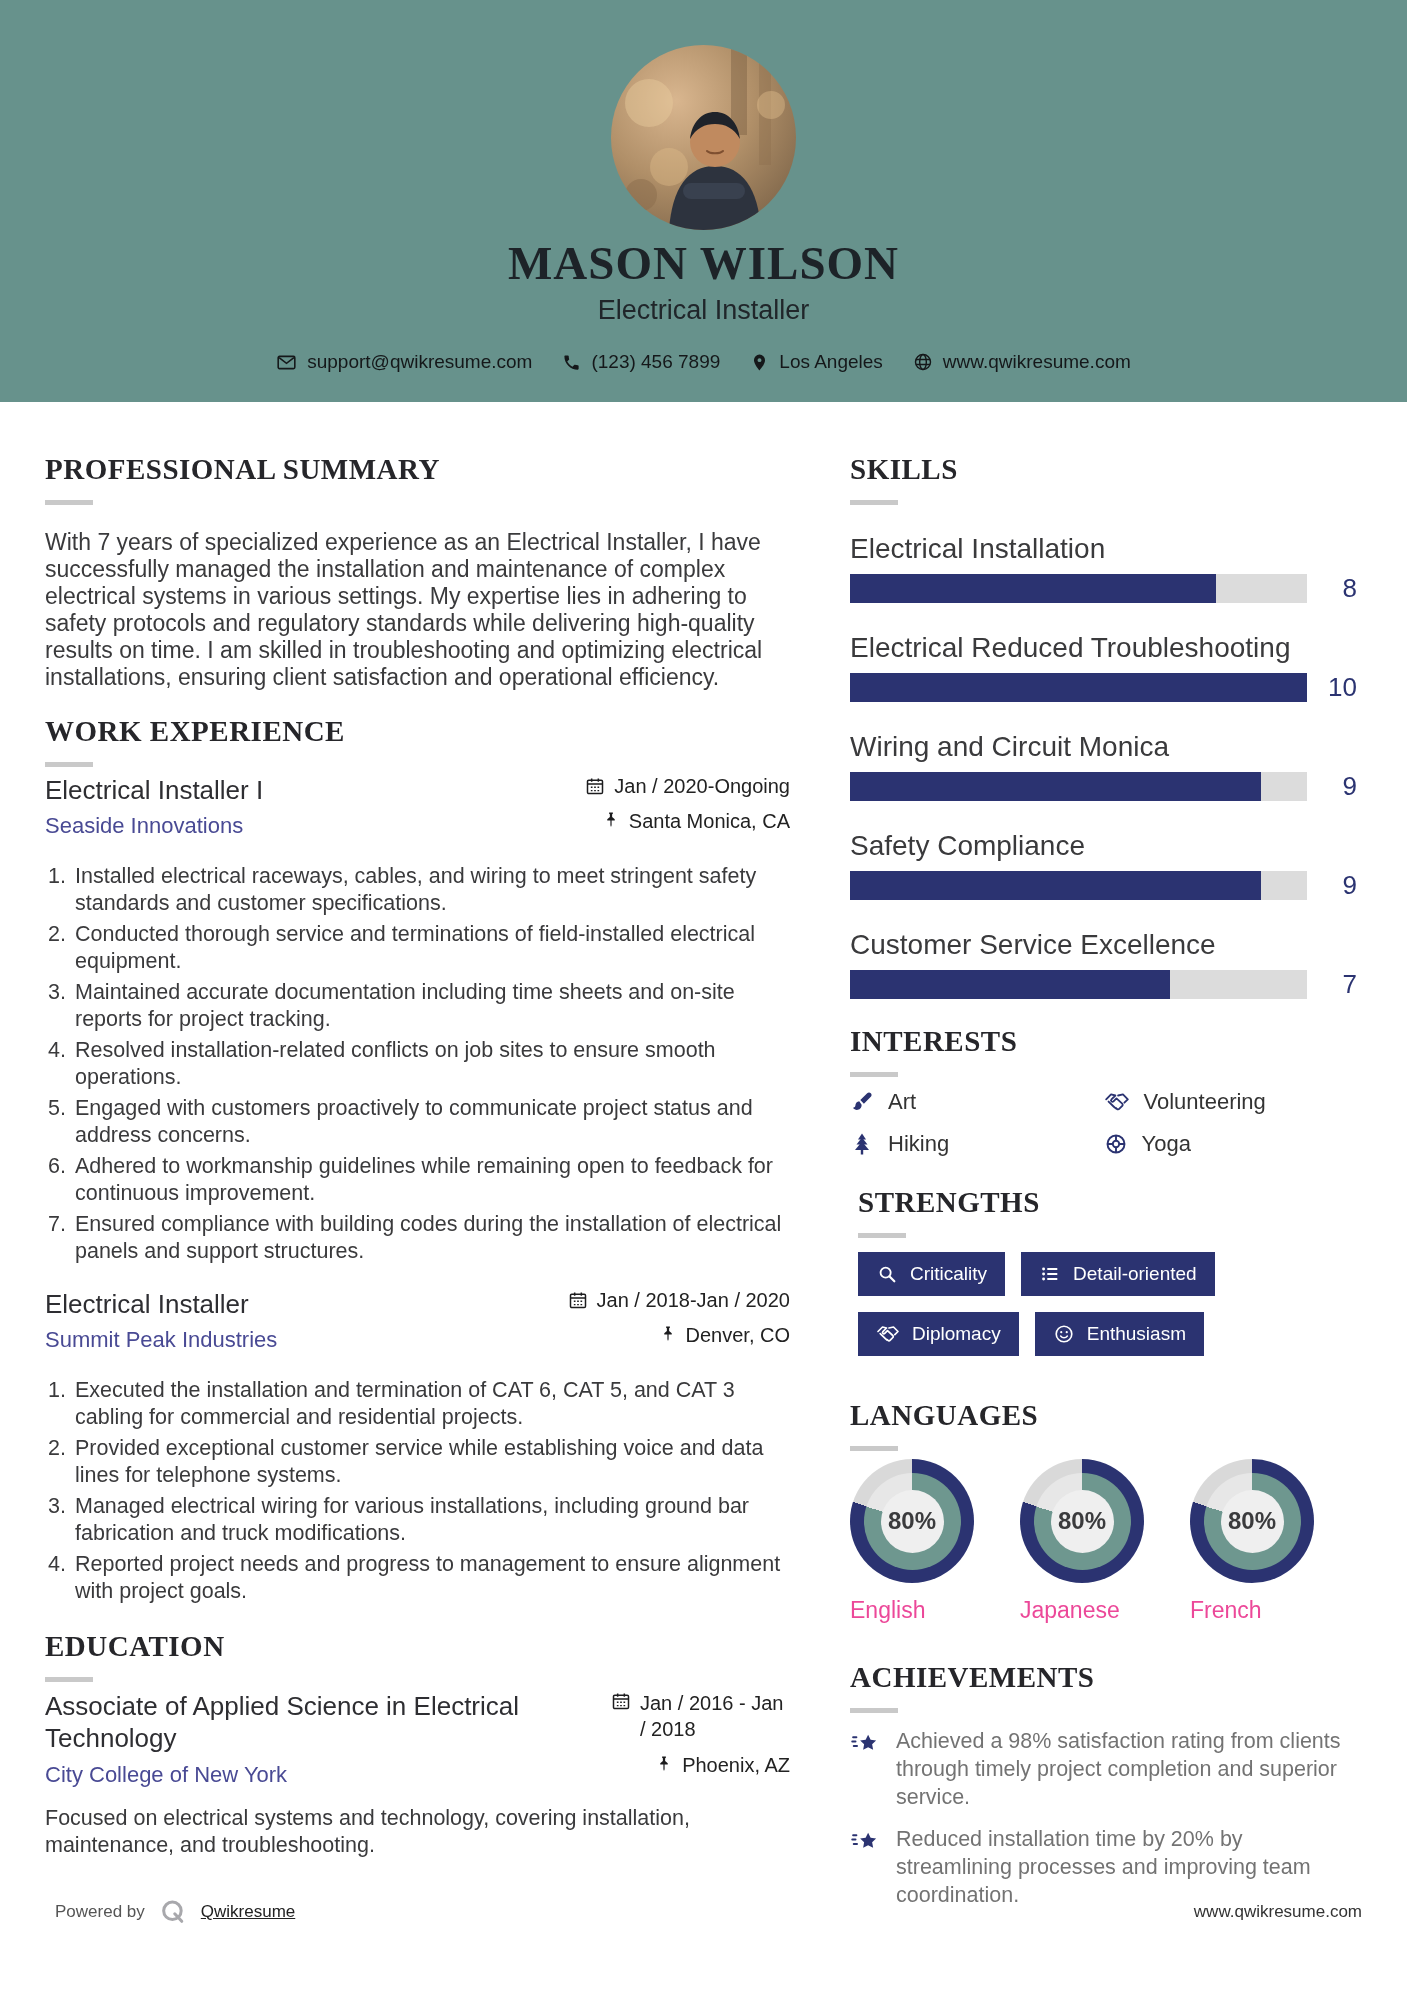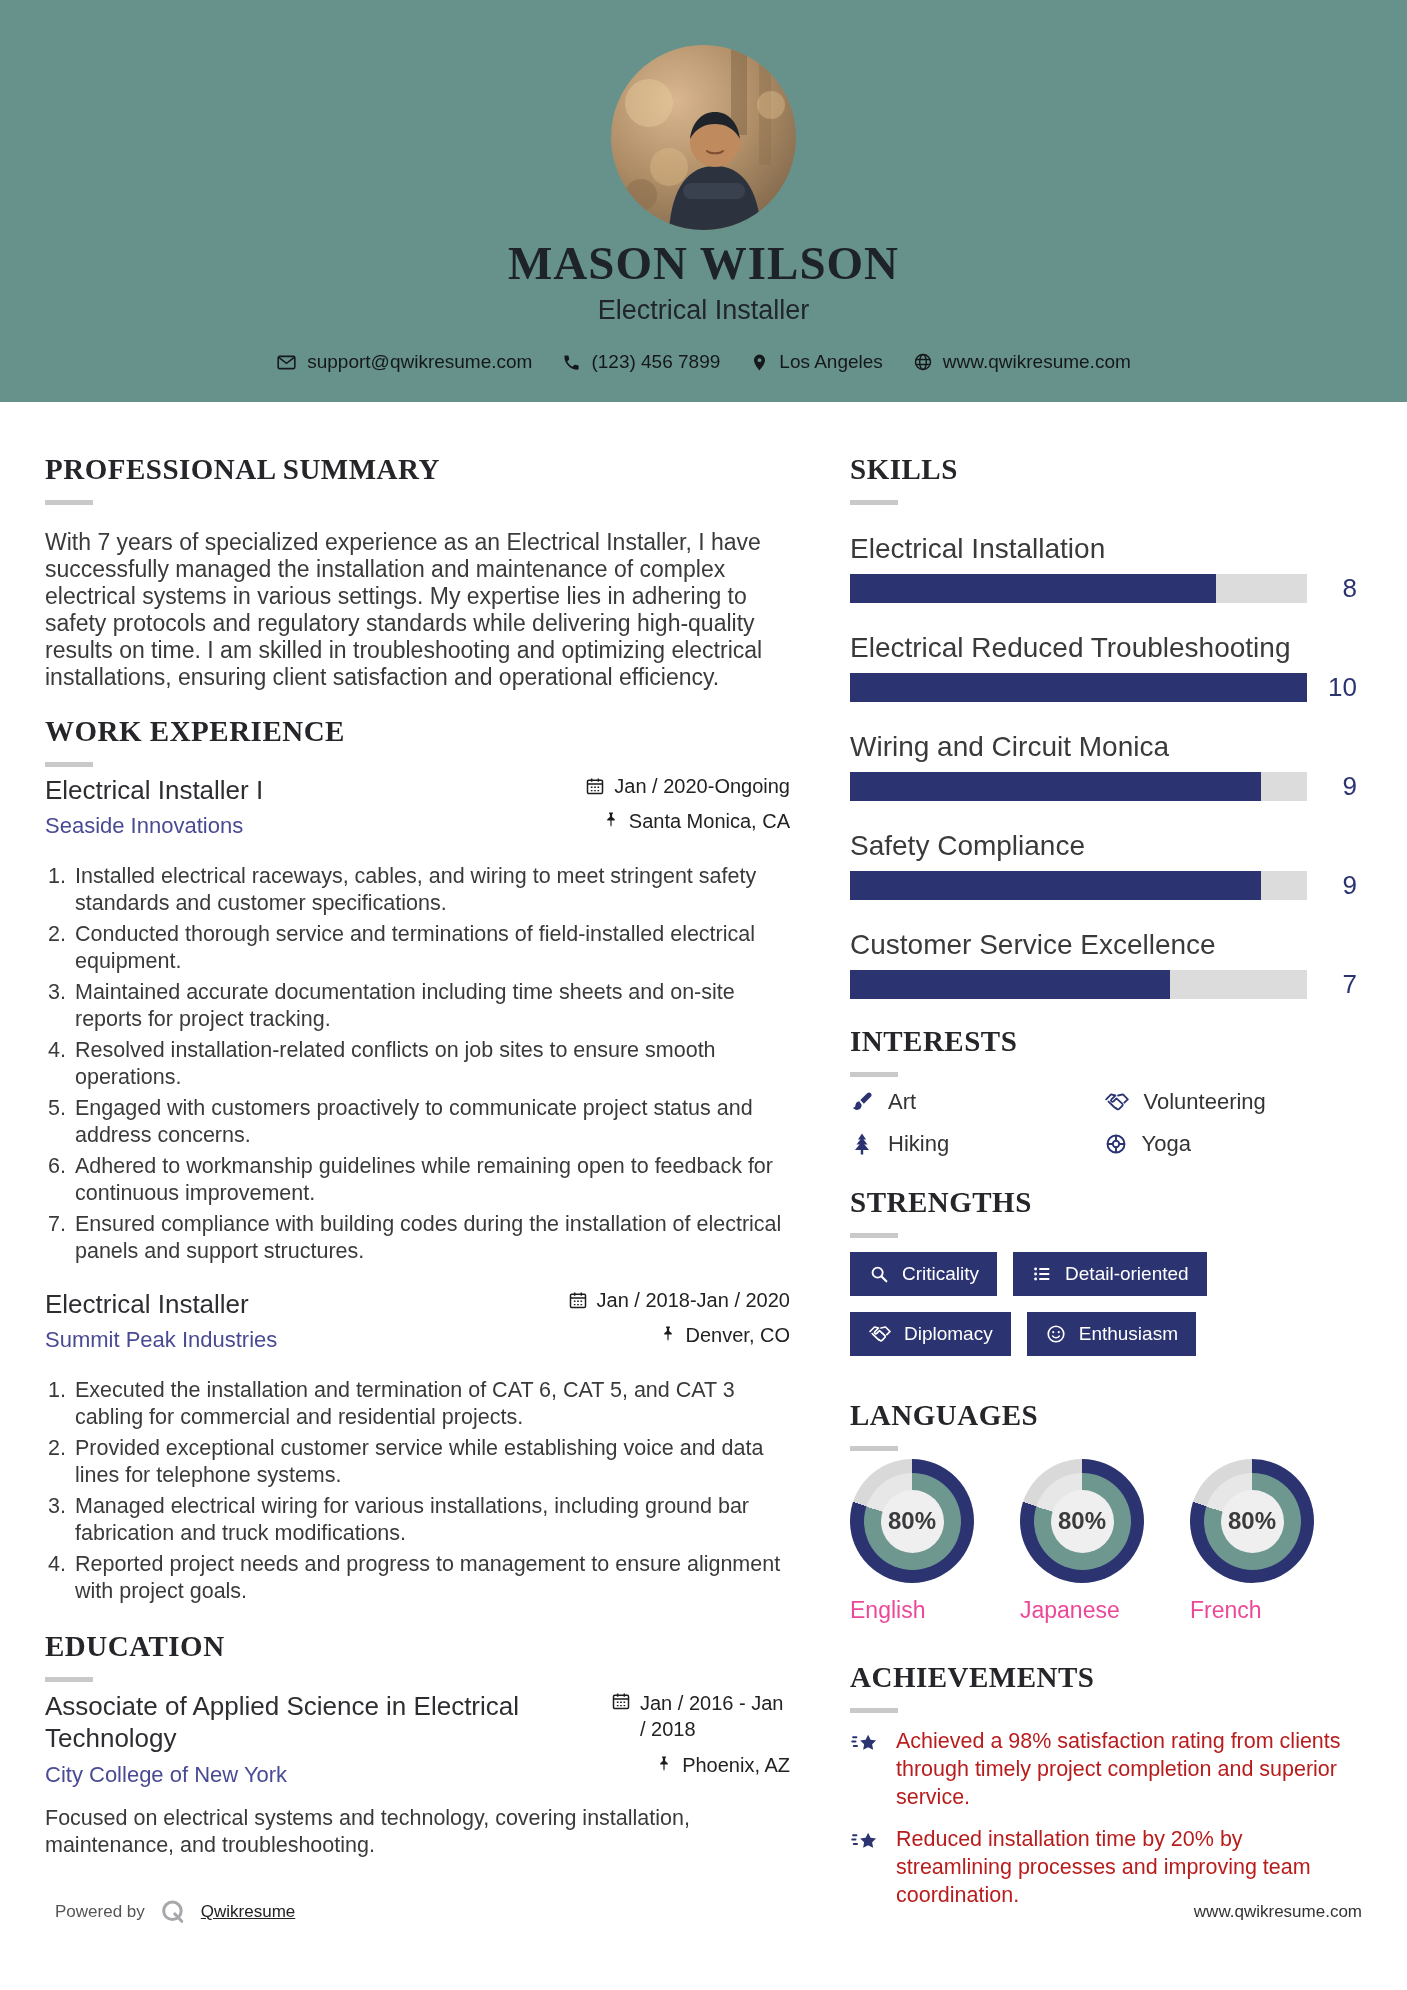--- a/index.html
+++ b/index.html
@@ -51,39 +51,39 @@
   .fill{height:100%;background:var(--accent_navy,#2b3371);}
   .skill-val{font-size:26px;color:var(--accent_navy,#2b3371);min-width:32px;text-align:right;}
 
   
   .interests-sec{margin-top:24px;}
   .int-grid{display:grid;grid-template-columns:1fr 1fr;row-gap:16px;margin-top:12px;}
   .int-item{display:flex;align-items:center;gap:14px;font-size:22px;color:#333;}
   .int-item svg{color:var(--accent_navy,#2b3371);flex:0 0 auto;}
 
   
-  .strengths-sec{margin-top:28px;}
+  .strengths-sec{margin-top:28px;margin-left:8px;}
   .pills{display:flex;flex-wrap:wrap;gap:16px;margin-top:14px;}
   .pill{display:flex;align-items:center;gap:12px;background:var(--accent_navy,#2b3371);color:#fff;font-size:19px;padding:9px 18px;height:26px;}
 
   
   .langs-sec{margin-top:42px;}
   .lang-row{display:flex;gap:46px;margin-top:8px;}
   .lang{width:124px;text-align:left;}
   .donut{width:124px;height:124px;border-radius:50%;display:grid;place-items:center;}
   .donut-mid{width:97px;height:97px;border-radius:50%;display:grid;place-items:center;}
   .donut-center{width:63px;height:63px;border-radius:50%;background:#efefef;display:grid;place-items:center;font-size:24px;font-weight:700;color:#3b3b3d;}
   .lang-label{font-size:23px;color:#ec4899;margin-top:14px;}
 
   
   .ach-sec{margin-top:36px;}
   .ach-list{margin-top:10px;}
   .ach-item{display:flex;gap:16px;margin-top:14px;align-items:flex-start;}
   .ach-item svg{flex:0 0 auto;color:var(--accent_navy,#2b3371);margin-top:2px;}
-  .ach-text{font-size:21.5px;line-height:28px;color:#b91c1c;}
+  .ach-text{font-size:21.5px;line-height:28px;color:#737373;}
 
   
   .footer{position:absolute;top:1898px;left:55px;right:45px;display:flex;justify-content:space-between;align-items:center;}
   .powered{display:flex;align-items:center;gap:14px;font-size:17px;color:#555;}
   .brand-link{color:#222;text-decoration:underline;font-size:17px;}
   .site{font-size:17px;color:#333;}
 </style>
 </head>
 <body>
 

